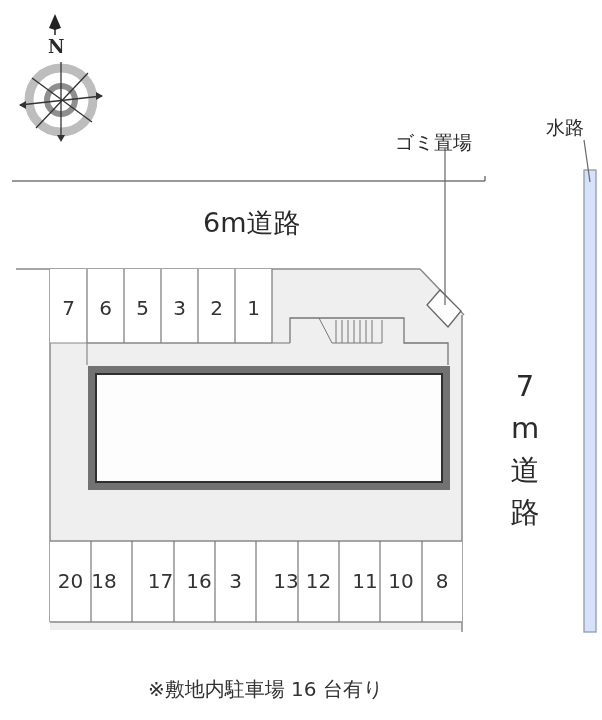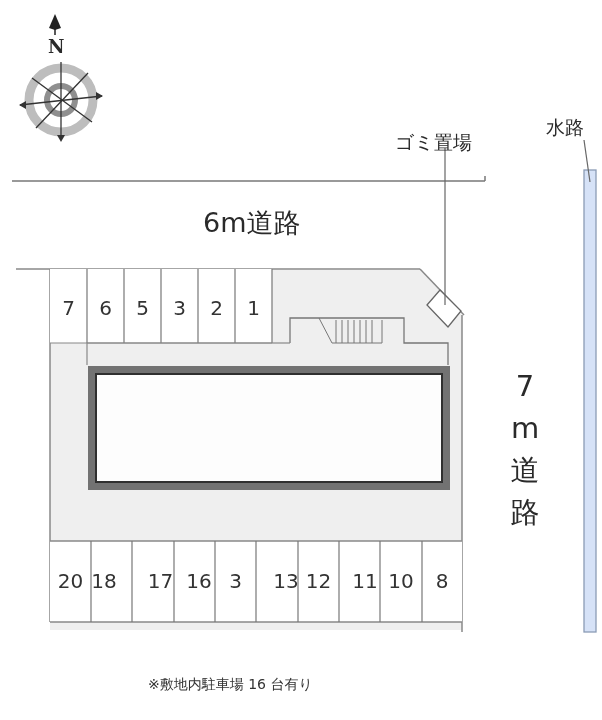--- a/index.html
+++ b/index.html
@@ -5,21 +5,21 @@
   html, body { margin: 0; padding: 0; background: #ffffff; }
   body { width: 602px; height: 720px; position: relative; overflow: hidden;
          font-family: "DejaVu Sans", "Liberation Sans", sans-serif; color: #333; }
   svg.map { position: absolute; left: 0; top: 0; }
   .lbl { position: absolute; color: #2a2a2a; white-space: nowrap; }
   .road-top { left: 203px; top: 205px; font-size: 27px; }
   .road-right { left: 505px; top: 365px; font-size: 29px; width: 40px; text-align: center; line-height: 42px; }
   .road-right span { display: block; }
   .gomi { left: 395px; top: 130px; font-size: 19px; }
   .water { left: 546px; top: 115px; font-size: 19px; }
-  .note { left: 148px; top: 676px; font-size: 14px; color: #333; }
+  .note { left: 148px; top: 676px; font-size: 20px; color: #333; }
   .slot-num { position: absolute; font-size: 20px; color: #333; text-align: center; }
 </style>
 </head>
 <body>
 
 <svg class="map" width="602" height="720" viewBox="0 0 602 720">
 
   <g>
     <circle cx="61" cy="100" r="32" fill="none" stroke="#bdbdbd" stroke-width="9"></circle>
     <circle cx="61" cy="100" r="14" fill="none" stroke="#8f8f8f" stroke-width="6"></circle>

